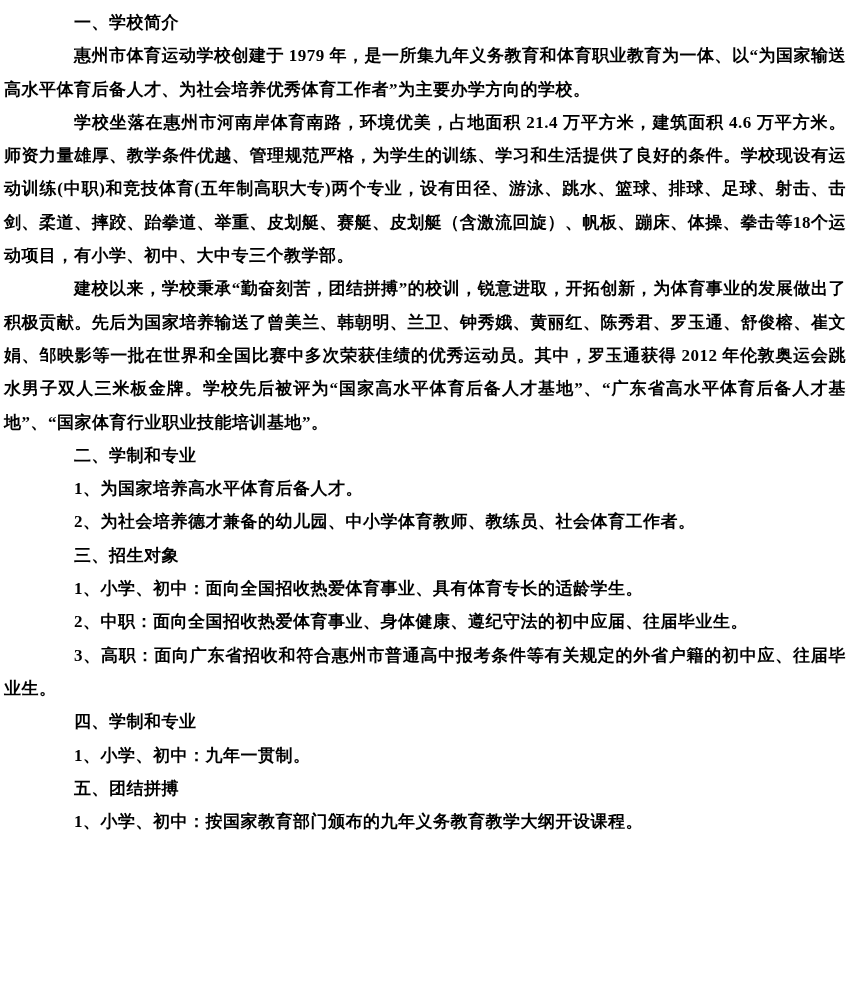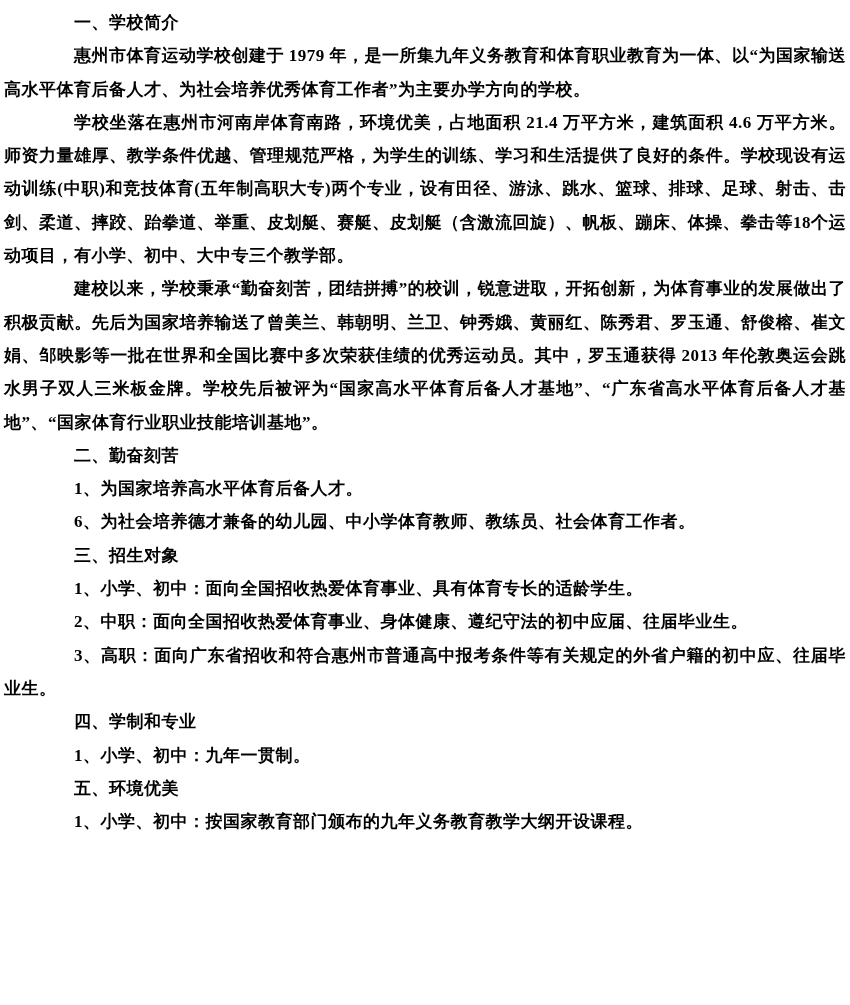--- a/index.html
+++ b/index.html
@@ -43,40 +43,40 @@
 </head>
 <body>
 
 <div class="page">
   <div class="doc">
 
     <section>
       <h2>一、学校简介</h2>
       <p>惠州市体育运动学校创建于 1979 年，是一所集九年义务教育和体育职业教育为一体、以“为国家输送高水平体育后备人才、为社会培养优秀体育工作者”为主要办学方向的学校。</p>
       <p>学校坐落在惠州市河南岸体育南路，环境优美，占地面积 21.4 万平方米，建筑面积 4.6 万平方米。师资力量雄厚、教学条件优越、管理规范严格，为学生的训练、学习和生活提供了良好的条件。学校现设有运动训练(中职)和竞技体育(五年制高职大专)两个专业，设有田径、游泳、跳水、篮球、排球、足球、射击、击剑、柔道、摔跤、跆拳道、举重、皮划艇、赛艇、皮划艇（含激流回旋）、帆板、蹦床、体操、拳击等18个运动项目，有小学、初中、大中专三个教学部。</p>
-      <p>建校以来，学校秉承“勤奋刻苦，团结拼搏”的校训，锐意进取，开拓创新，为体育事业的发展做出了积极贡献。先后为国家培养输送了曾美兰、韩朝明、兰卫、钟秀娥、黄丽红、陈秀君、罗玉通、舒俊榕、崔文娟、邹映影等一批在世界和全国比赛中多次荣获佳绩的优秀运动员。其中，罗玉通获得 2013 年伦敦奥运会跳水男子双人三米板金牌。学校先后被评为“国家高水平体育后备人才基地”、“广东省高水平体育后备人才基地”、“国家体育行业职业技能培训基地”。</p>
+      <p>建校以来，学校秉承“勤奋刻苦，团结拼搏”的校训，锐意进取，开拓创新，为体育事业的发展做出了积极贡献。先后为国家培养输送了曾美兰、韩朝明、兰卫、钟秀娥、黄丽红、陈秀君、罗玉通、舒俊榕、崔文娟、邹映影等一批在世界和全国比赛中多次荣获佳绩的优秀运动员。其中，罗玉通获得 2012 年伦敦奥运会跳水男子双人三米板金牌。学校先后被评为“国家高水平体育后备人才基地”、“广东省高水平体育后备人才基地”、“国家体育行业职业技能培训基地”。</p>
     </section>
 
     <section>
-      <h2>二、勤奋刻苦</h2>
+      <h2>二、学制和专业</h2>
       <p>1、为国家培养高水平体育后备人才。</p>
-      <p>6、为社会培养德才兼备的幼儿园、中小学体育教师、教练员、社会体育工作者。</p>
+      <p>2、为社会培养德才兼备的幼儿园、中小学体育教师、教练员、社会体育工作者。</p>
     </section>
 
     <section>
       <h2>三、招生对象</h2>
       <p>1、小学、初中：面向全国招收热爱体育事业、具有体育专长的适龄学生。</p>
       <p>2、中职：面向全国招收热爱体育事业、身体健康、遵纪守法的初中应届、往届毕业生。</p>
       <p>3、高职：面向广东省招收和符合惠州市普通高中报考条件等有关规定的外省户籍的初中应、往届毕业生。</p>
     </section>
 
     <section>
       <h2>四、学制和专业</h2>
       <p>1、小学、初中：九年一贯制。</p>
     </section>
 
     <section>
-      <h2>五、环境优美</h2>
+      <h2>五、团结拼搏</h2>
       <p>1、小学、初中：按国家教育部门颁布的九年义务教育教学大纲开设课程。</p>
     </section>
 
   </div>
 </div>
 
 </body></html>

